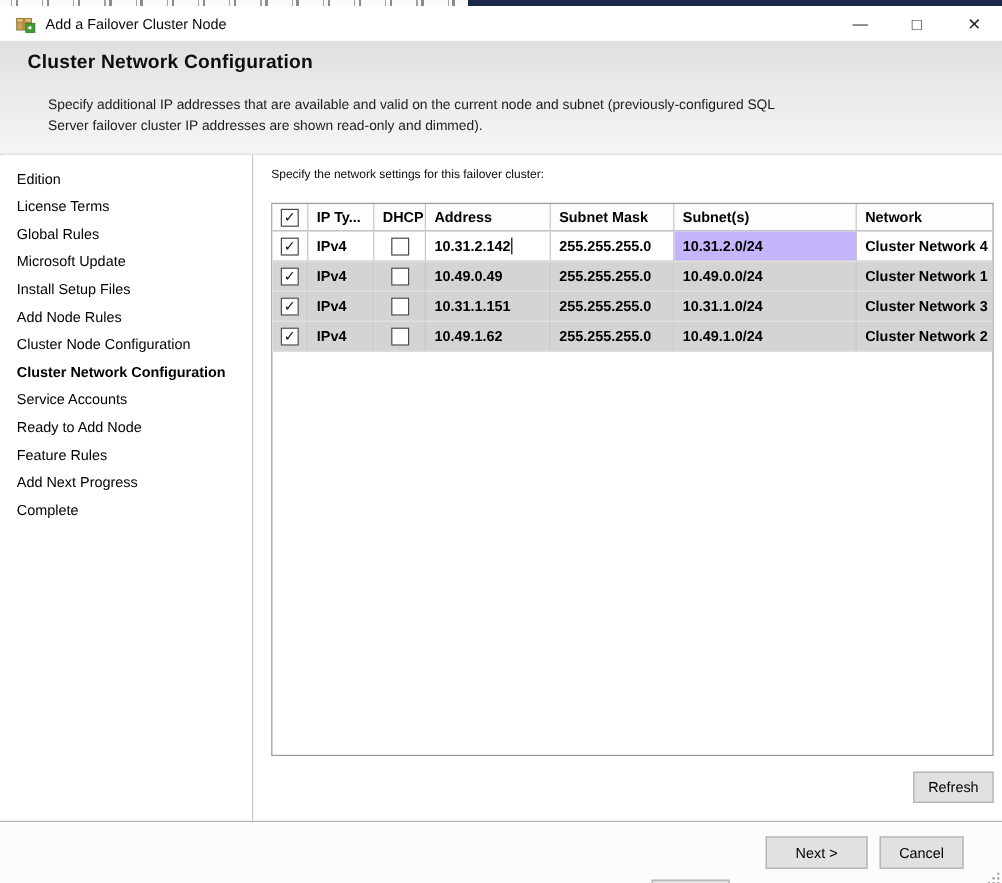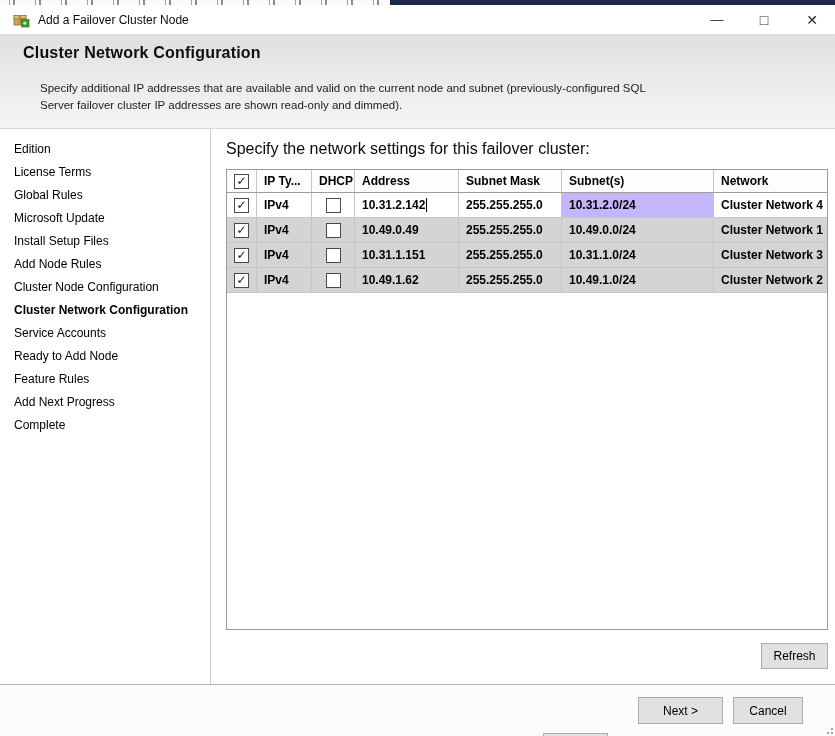--- a/index.html
+++ b/index.html
@@ -42,21 +42,21 @@
 
   
   .sidebar{
     position:absolute;left:0;top:129px;width:211px;height:555px;background:#ffffff;
     border-right:1px solid #c9c9c9;box-sizing:border-box;padding-top:8px;
   }
   .sidebar .item{height:23px;display:flex;align-items:center;padding-left:14px;font-size:12px;white-space:nowrap;}
   .sidebar .item.active{font-weight:bold;}
 
   
-  .instruction{position:absolute;left:226px;top:140px;font-size:16px;color:#0a0a0a;}
+  .instruction{position:absolute;left:226px;top:140px;font-size:10px;color:#0a0a0a;}
   .grid{
     position:absolute;left:226px;top:169px;width:602px;height:461px;
     border:1px solid #9a9a9a;background:#ffffff;box-sizing:border-box;overflow:hidden;font-weight:bold;
   }
   .thead,.trow{display:flex;font-size:12px;}
   .thead{height:23px;background:#fdfdfd;border-bottom:1px solid #9f9f9f;box-sizing:border-box;}
   .trow{height:25px;background:#ffffff;border-bottom:1px solid #c6c6c6;box-sizing:border-box;}
   .cell{
     box-sizing:border-box;height:100%;display:flex;align-items:center;
     border-right:1px solid #c6c6c6;padding-left:7px;overflow:hidden;white-space:nowrap;

